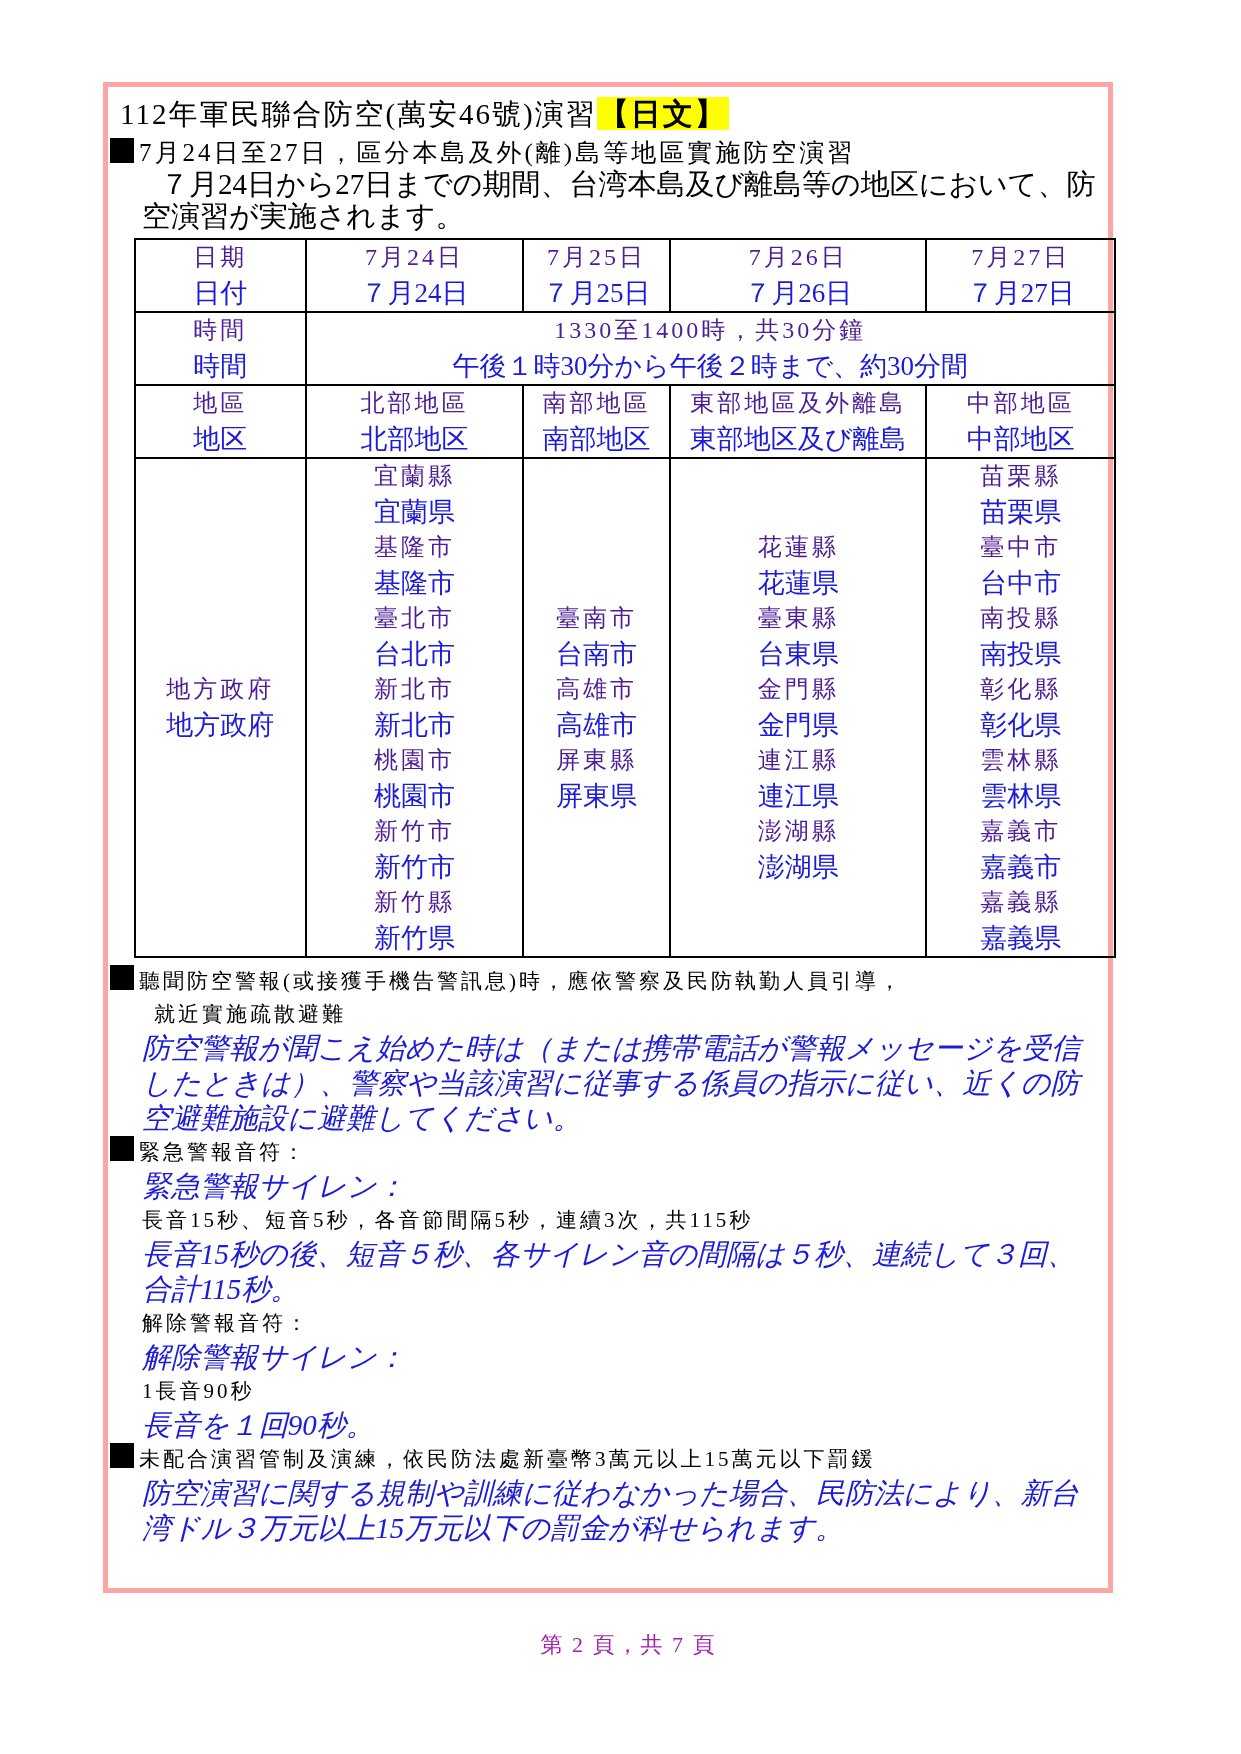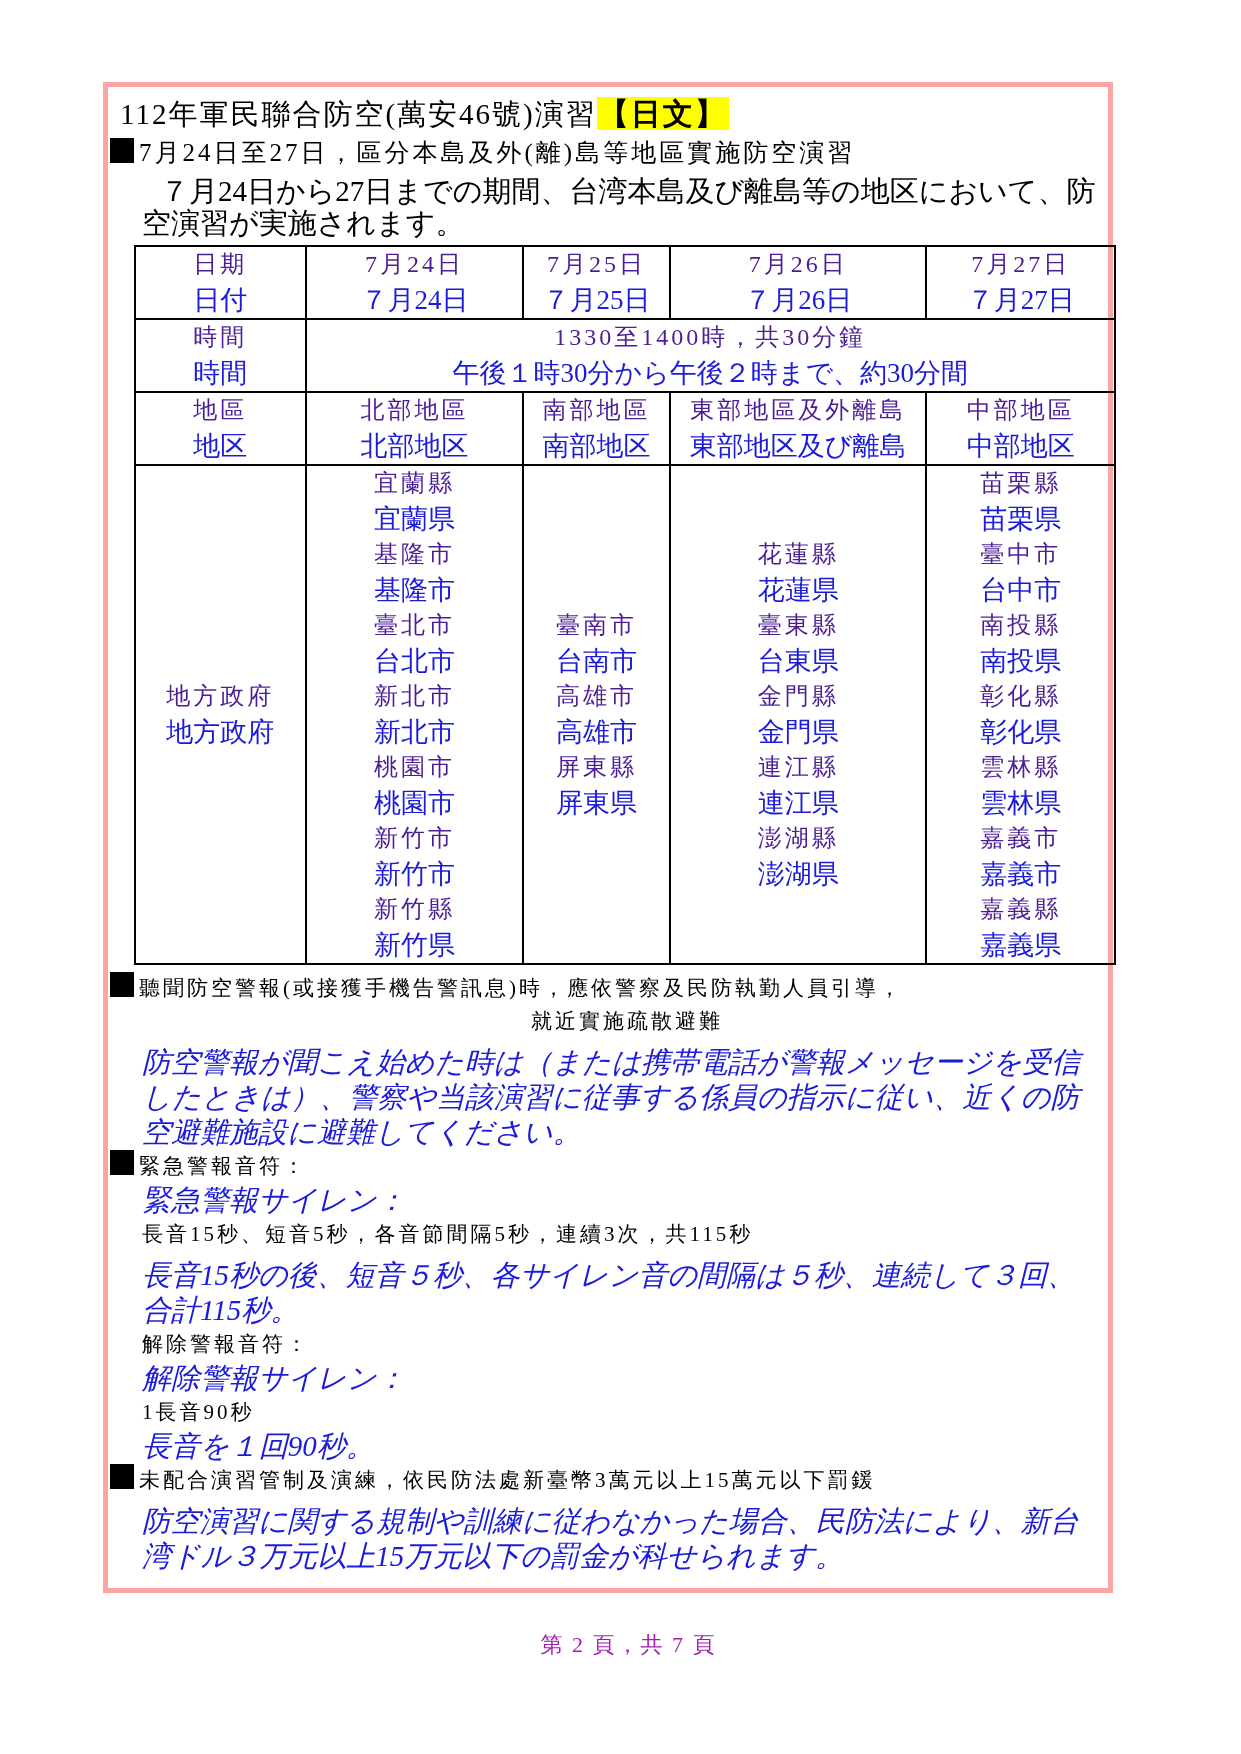--- a/index.html
+++ b/index.html
@@ -18,21 +18,21 @@
   .doc-frame{
     position:absolute;left:103px;top:82px;
     width:1010px;height:1511px;
     border:5px solid #fca5a5;
     padding:4px 8px 0 12px;
   }
   .title-row{font-size:29px;line-height:45px;letter-spacing:2px;white-space:nowrap;}
   .hl-tag{background:var(--hl);font-weight:bold;padding:0 2px;font-size:30px;}
   .title-ja{color:var(--blue);font-weight:bold;font-size:35px;line-height:43px;letter-spacing:1px;white-space:nowrap;}
   .ja{color:var(--blue);font-style:italic;}
-  .prelines{white-space:pre-line;margin-top:7px;}
+  .prelines{white-space:pre-line;}
   .bullet{
     display:inline-block;width:24px;height:25px;background:#000;
     margin-left:-10px;margin-right:5px;vertical-align:-2px;
   }
   .intro-zh{font-size:25px;line-height:31px;letter-spacing:3px;}
   .intro-ja{font-size:29px;line-height:32px;padding-left:22px;text-indent:18px;}
 
   table.sched{
     border-collapse:collapse;
     width:982px;
@@ -43,21 +43,21 @@
   .zh-line{font-size:24px;line-height:35px;letter-spacing:3px;color:#4c1d95;}
   .ja-line{font-size:27px;line-height:36px;color:var(--blue);}
   td.gov-list{vertical-align:top;padding-top:3px;padding-bottom:3px;}
   tr.r-date td{height:71px;}
   tr.r-time td{height:70px;}
   tr.r-region td{height:72px;border-radius:21px;}
 
   .sections{margin-top:7px;}
   .sec-zh{font-size:21px;line-height:33px;letter-spacing:3px;}
   .sec-ja{font-size:29px;line-height:35px;}
-  .ind1{padding-left:34px;text-align:center;}
+  .ind1{padding-left:34px;}
   .ind2{padding-left:22px;}
   .footer{
     position:absolute;left:8px;top:1630px;width:1241px;
     text-align:center;font-size:22px;letter-spacing:2px;color:#a21caf;
   }
 </style>
 </head>
 <body>
 
 <div class="doc-frame">

